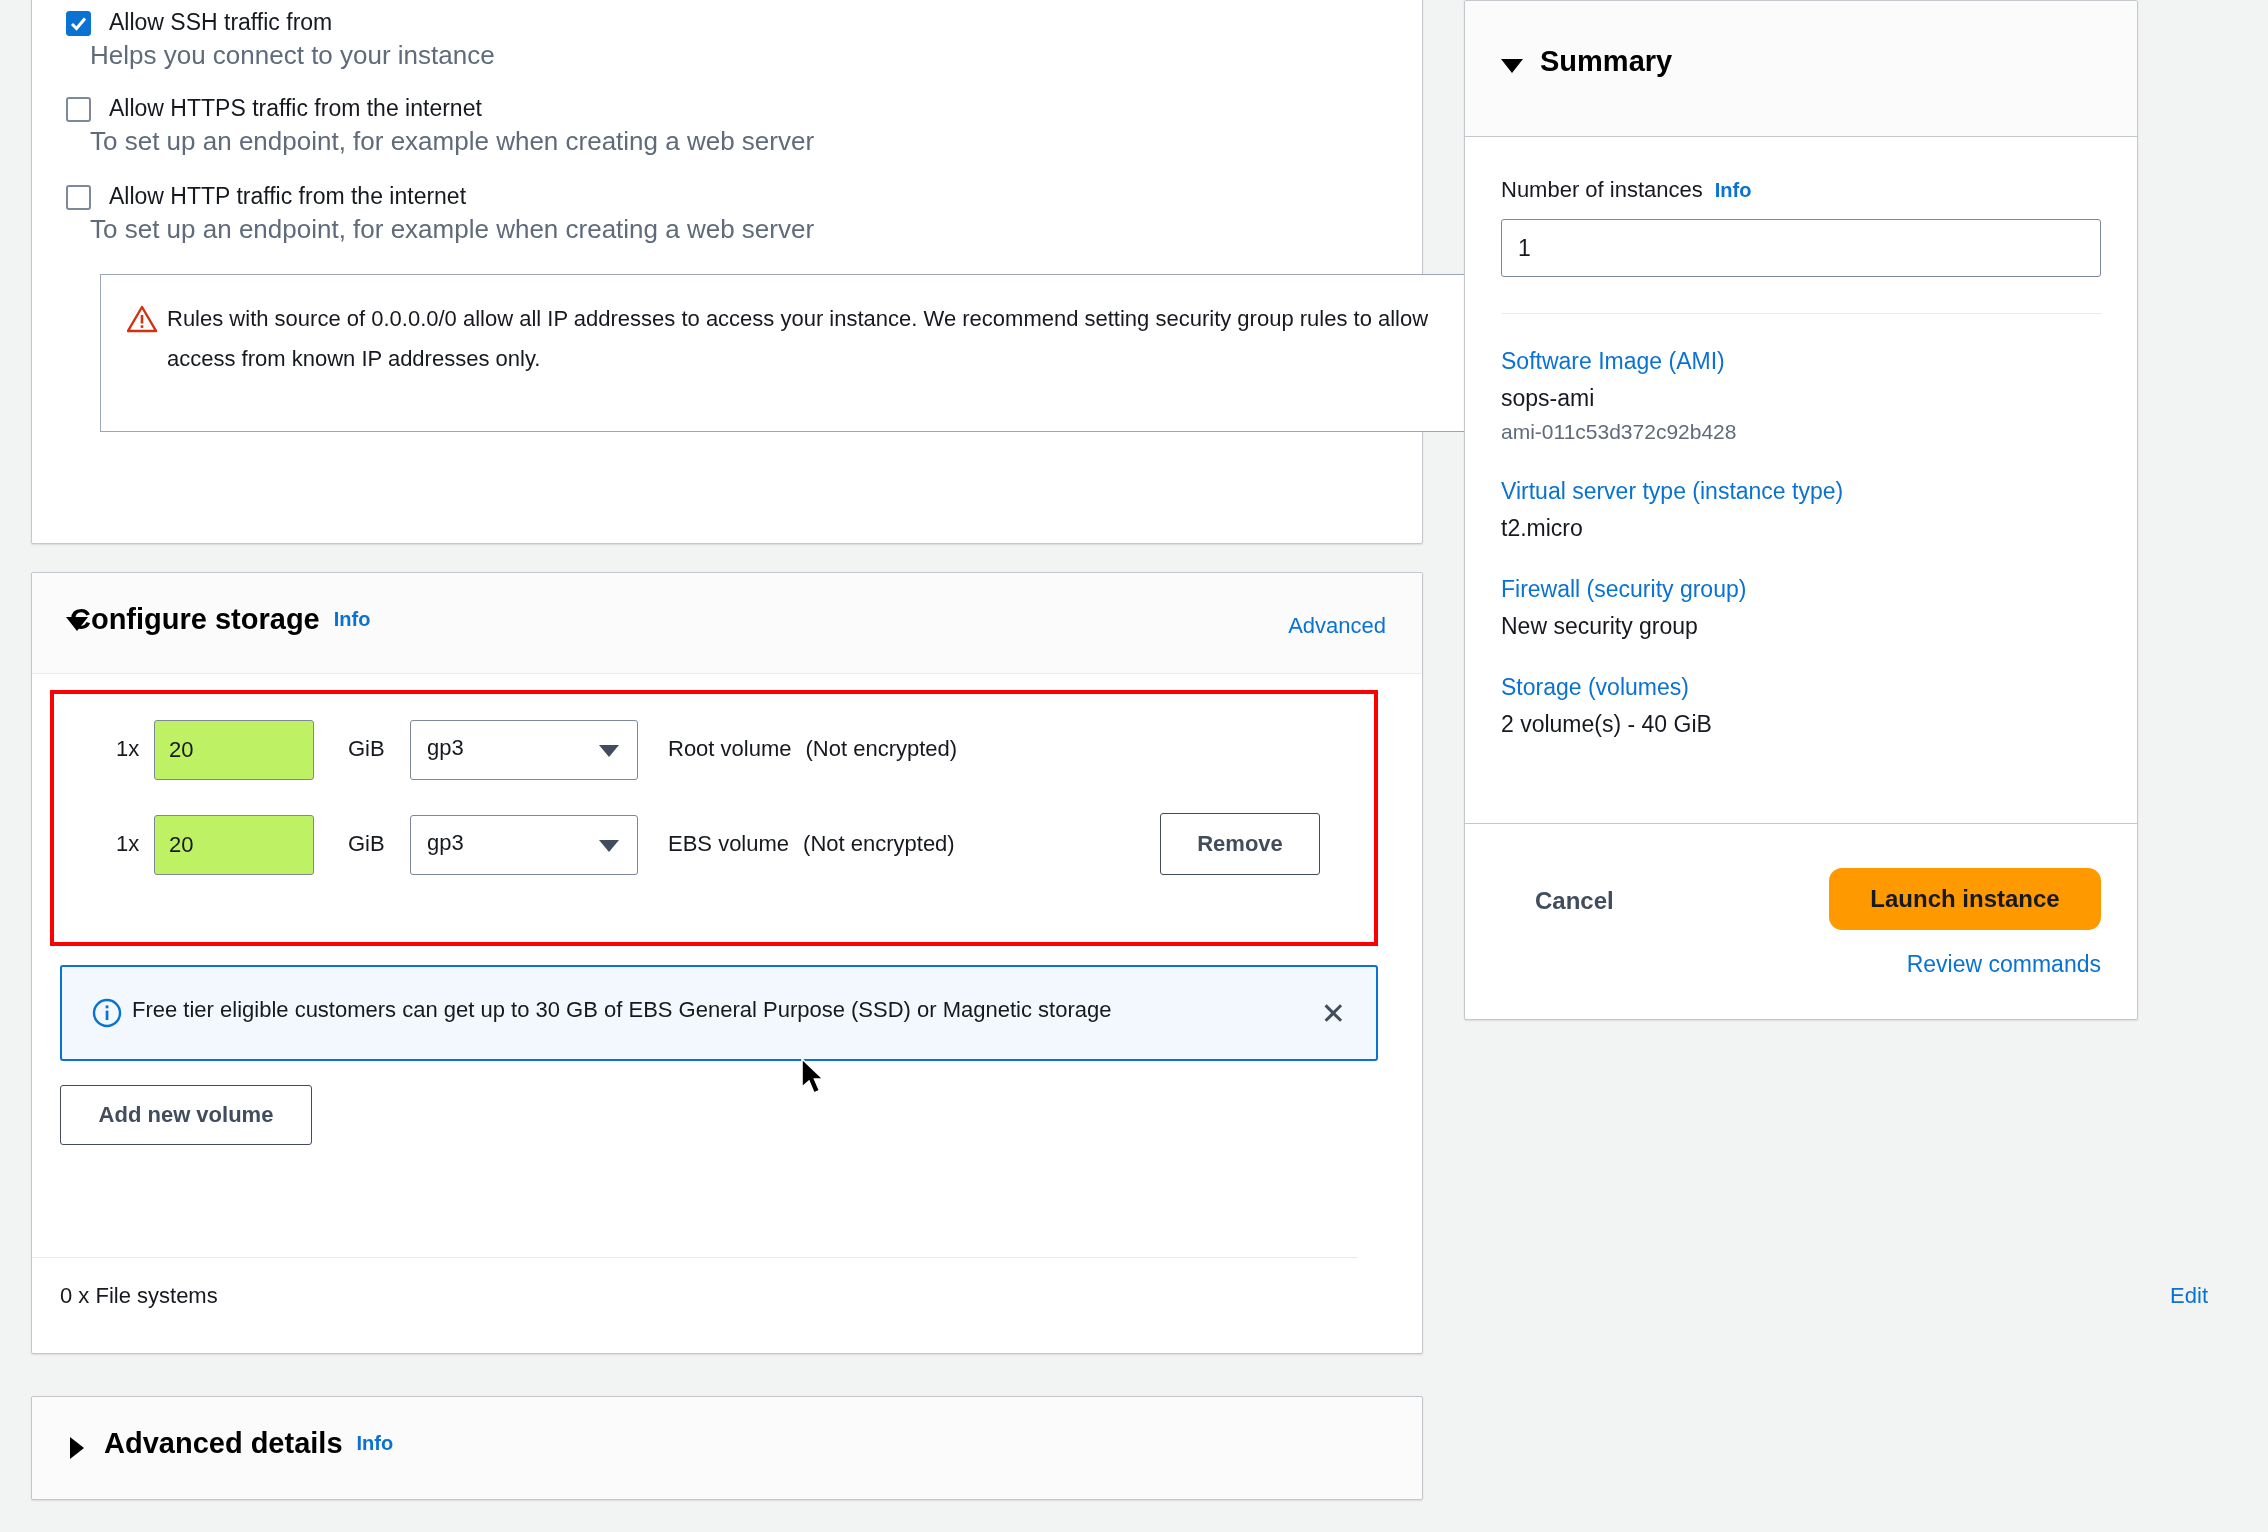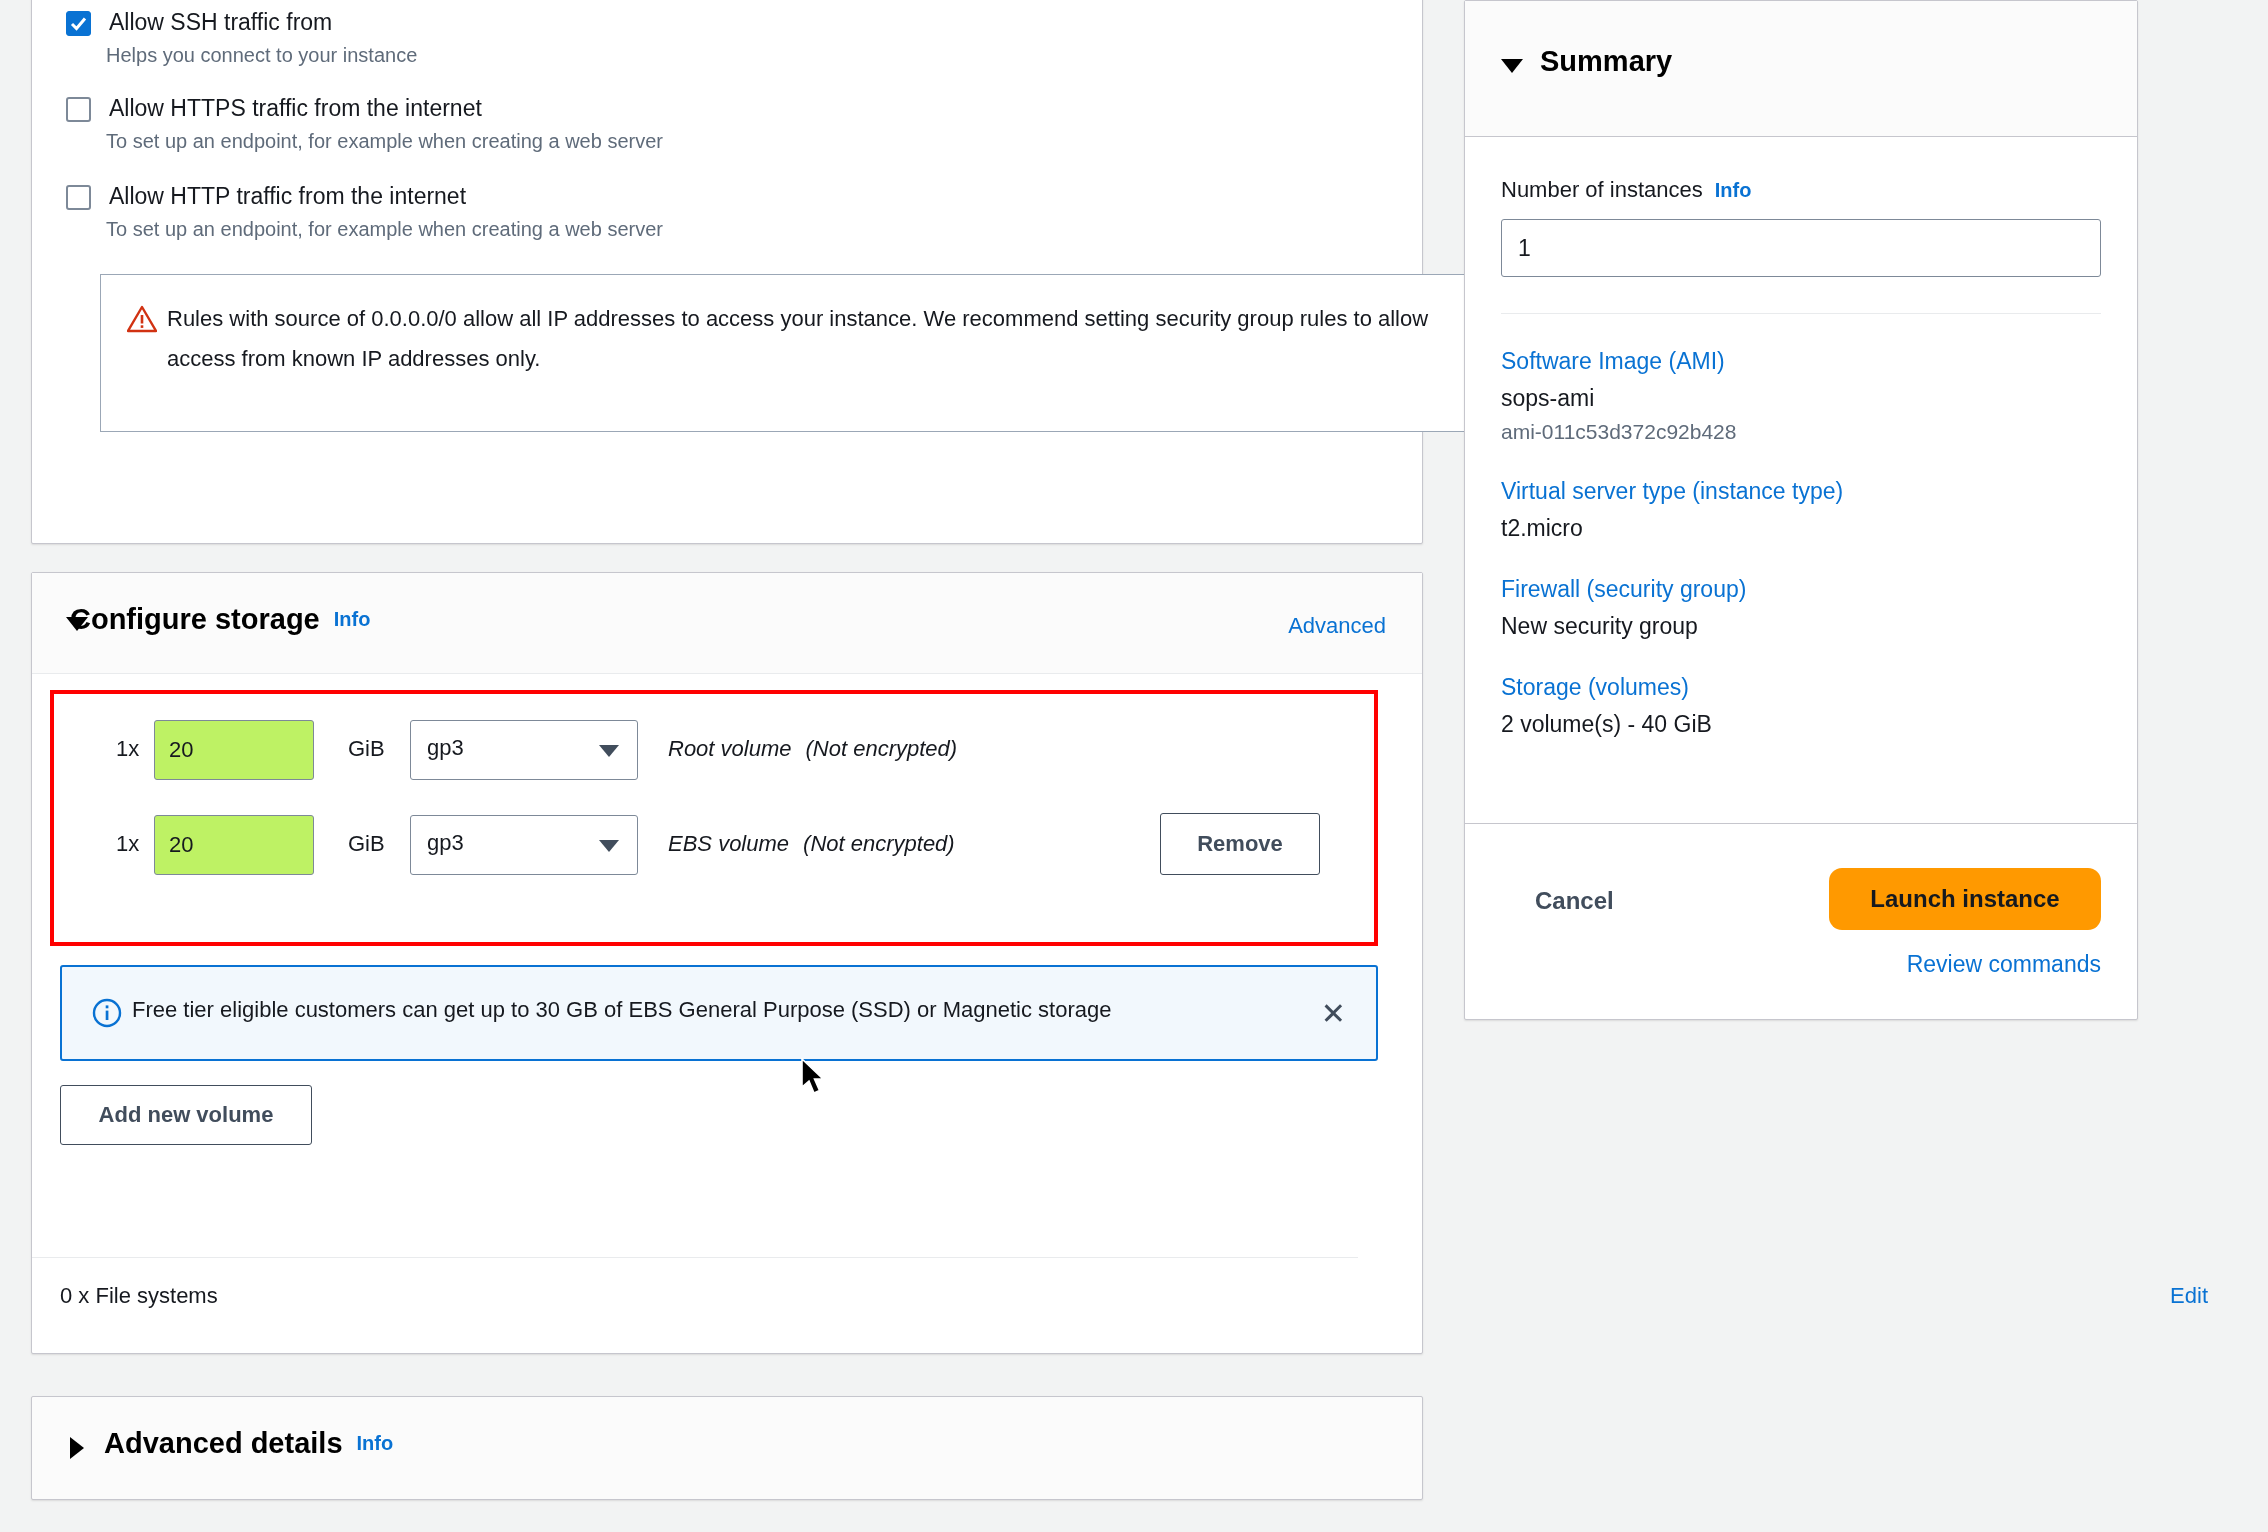--- a/index.html
+++ b/index.html
@@ -46,22 +46,22 @@
   .chk-box.off { background: #ffffff; border: 2px solid #7d8998; }
   .chk-box.on svg { display:block; margin: 3px 0 0 3px; }
   .chk-label {
     margin-left: 43px;
     font-size: 23px;
     color: #16191f;
     font-weight: 400;
     line-height: 30px;
   }
   .chk-desc {
-    margin-left: 40px;
-    font-size: 20px;
+    margin-left: 24px;
+    font-size: 26px;
     color: #5f6b7a;
     line-height: 28px;
     margin-top: 4px;
   }
 
   
   .sg-select {
     position: absolute;
     left: 521px;
     top: 28px;
@@ -214,21 +214,21 @@
   }
   .vol-type .caret {
     position: absolute; right: 18px; top: 24px;
     width: 0; height: 0;
     border-left: 10px solid transparent;
     border-right: 10px solid transparent;
     border-top: 12px solid #414d5c;
   }
   .vol-desc {
     position: absolute; left: 620px; top: 16px;
-    font-size: 22px; color: #16191f; font-style: italic;
+    font-size: 22px; color: #16191f;
   }
   .vol-desc .enc { margin-left: 14px; }
   .btn-remove {
     position: absolute; left: 1112px; top: -2px;
     width: 160px; height: 62px;
     border: 1px solid #414d5c;
     border-radius: 3px;
     background: #fff;
     color: #414d5c;
     font-size: 22px;

